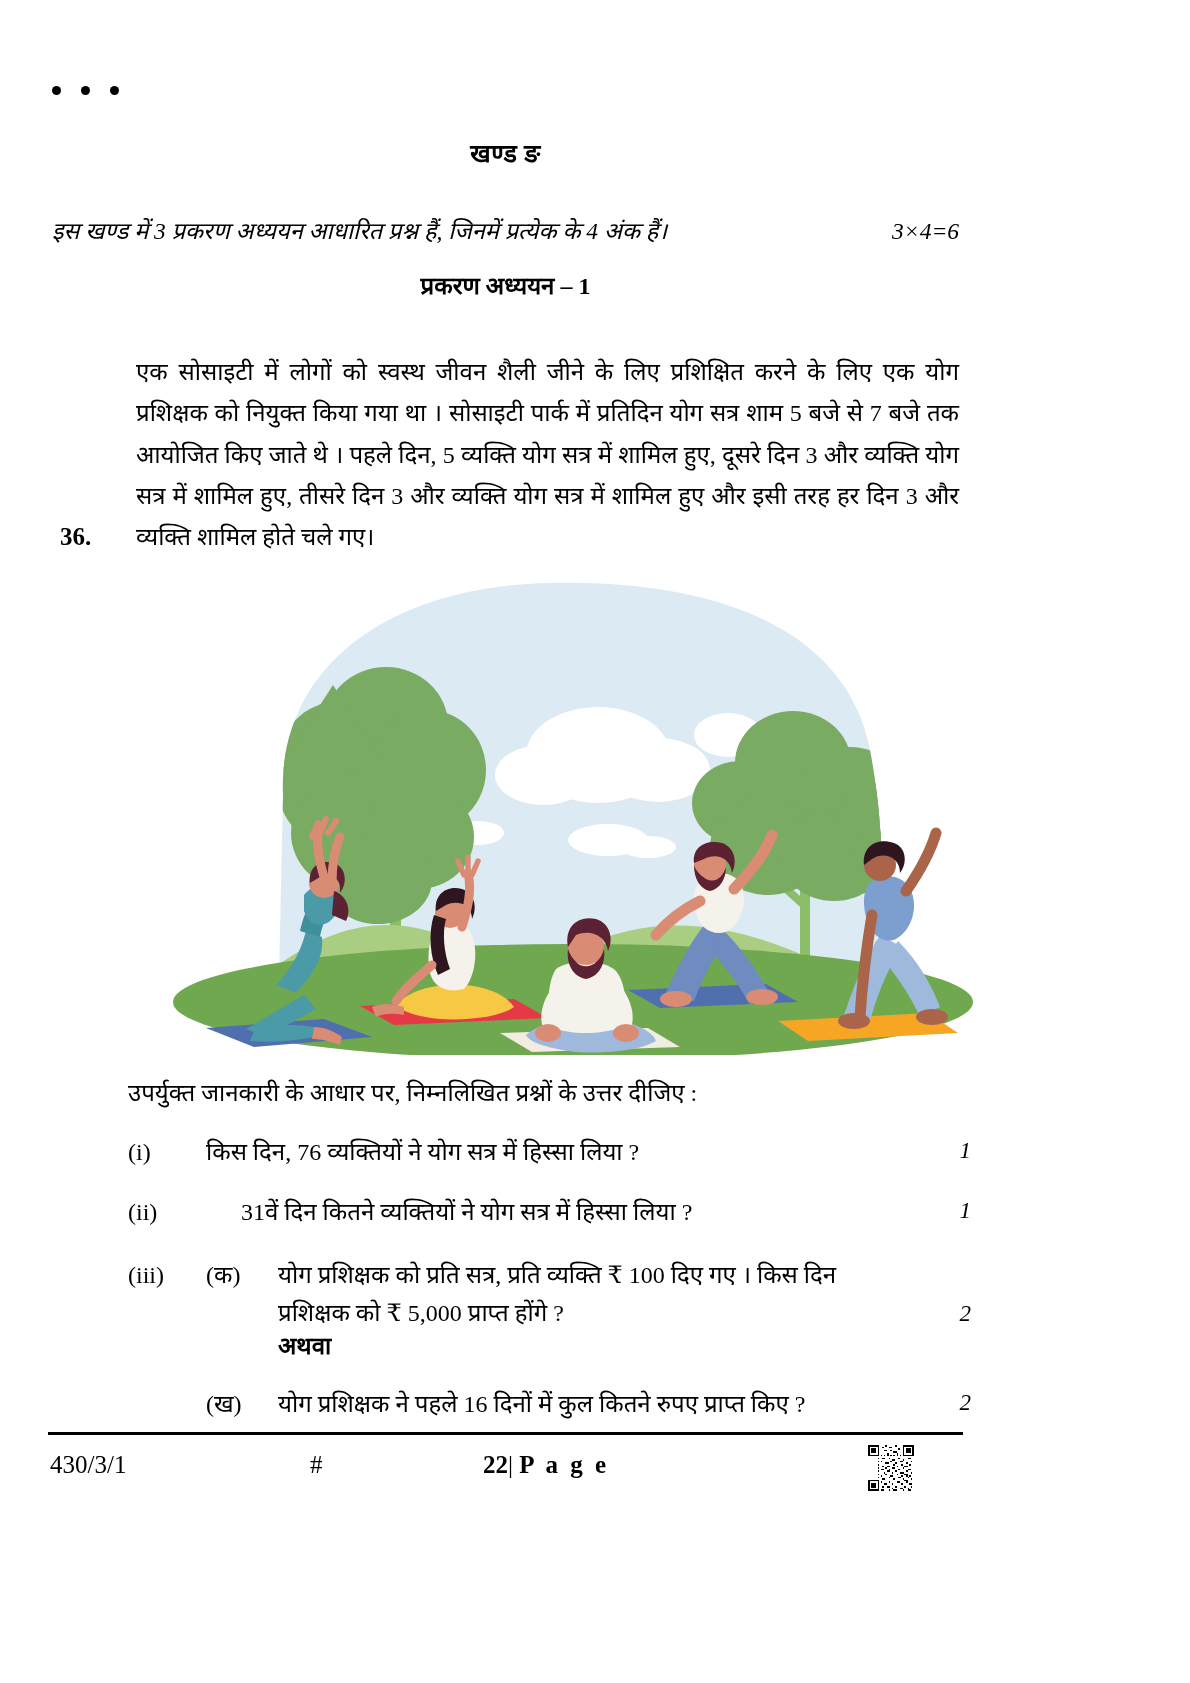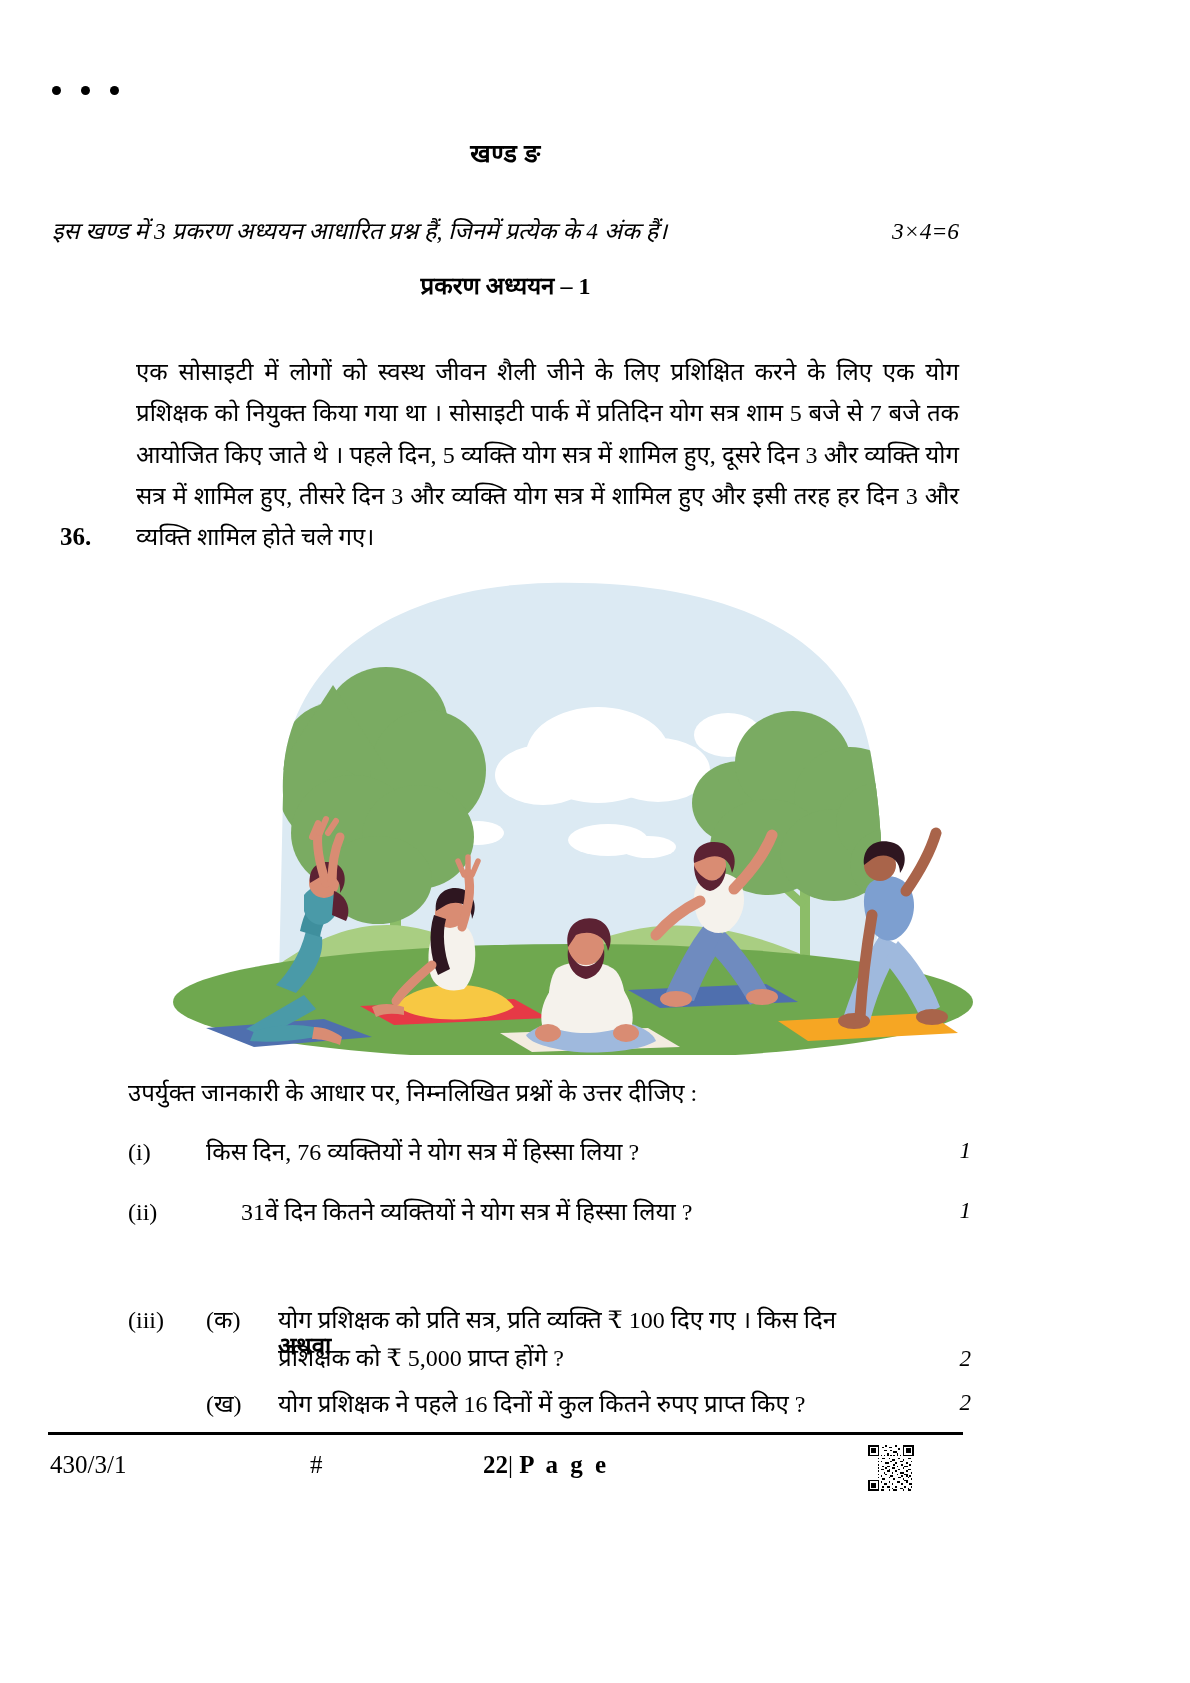--- a/index.html
+++ b/index.html
@@ -156,21 +156,21 @@
     flex: 0 0 46px;
     width: 46px;
     text-align: right;
     font-style: italic;
     font-size: 23px;
   }
   .subq .marks.bottomline { align-self: flex-end; }
 
   #subq-i   { top: 1133px; }
   #subq-ii  { top: 1193px; gap: 35px; }
-  #subq-iii { top: 1256px; margin-top: 45px; }
+  #subq-iii { top: 1256px; }
   #subq-iv  { top: 1385px; }
 
   .or-divider {
     position: absolute;
     left: 278px;
     top: 1328px;
     font-size: 24px;
     font-weight: bold;
   }
 

